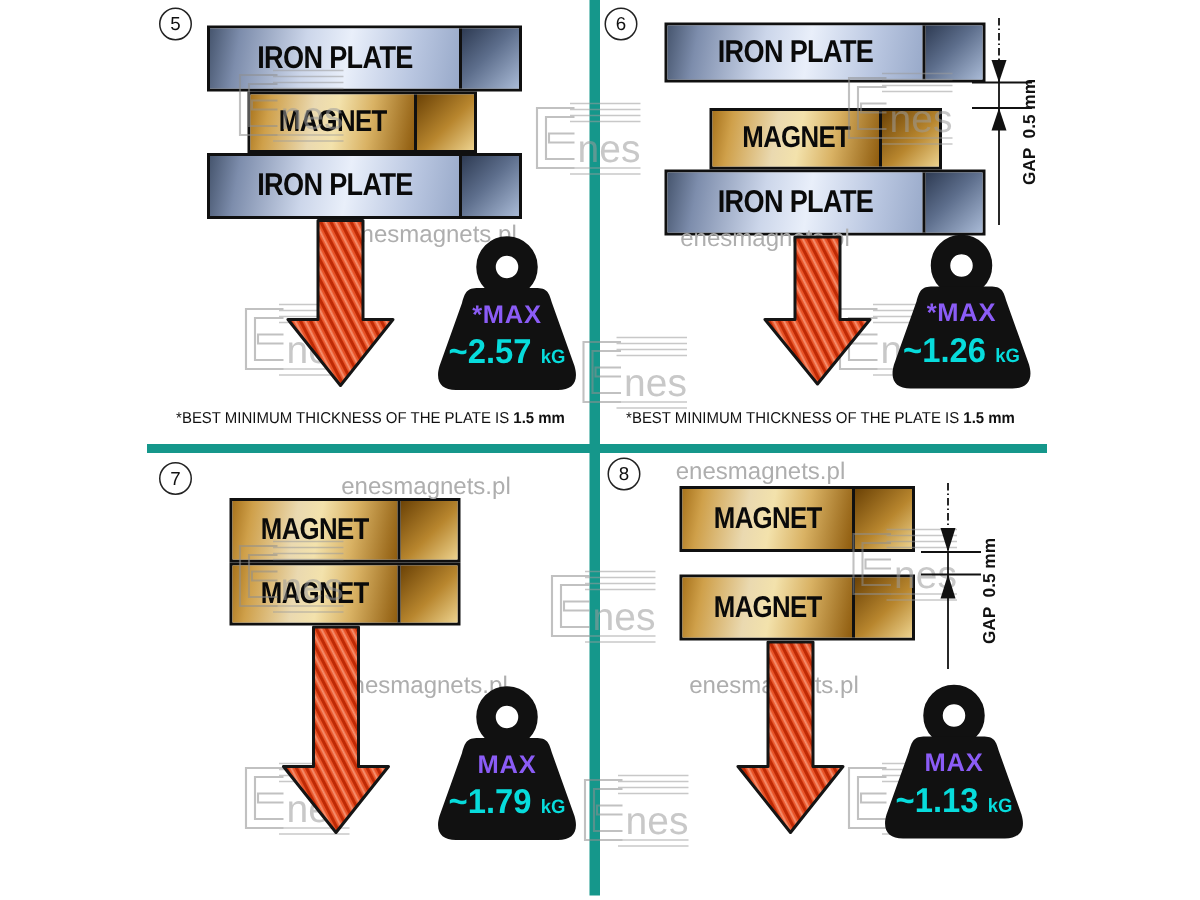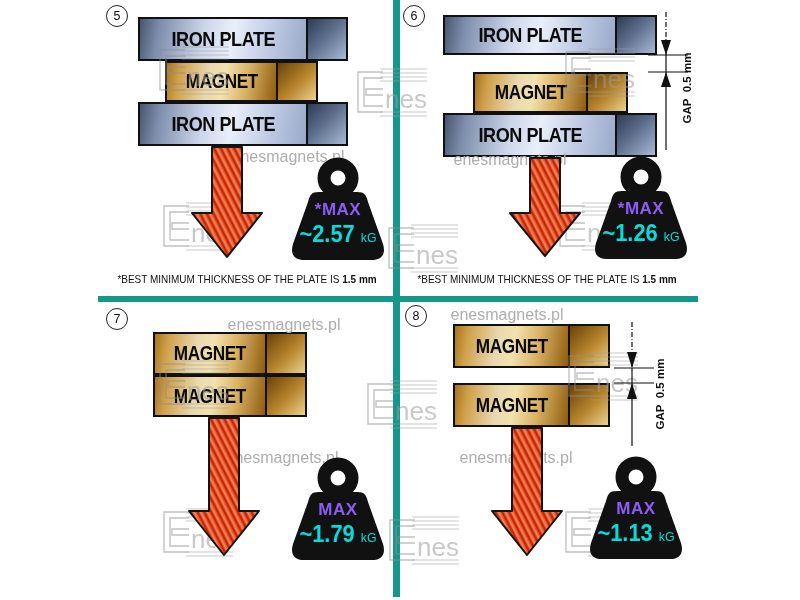--- a/index.html
+++ b/index.html
@@ -20,21 +20,21 @@
   .bar-label{font-weight:bold;font-size:21px;color:#0a0a0a;transform:scaleX(.86);
              letter-spacing:-.5px;white-space:nowrap;}
   .wm-site{position:absolute;color:#aeaeae;font-size:16px;z-index:3;white-space:nowrap;
            width:150px;text-align:center;}
   .wm-logo{position:absolute;z-index:3;opacity:.55;}
   .weight{position:absolute;width:96px;height:106px;z-index:5;}
   .weight-label{position:absolute;top:44px;width:100%;text-align:center;font-size:17px;
                 font-weight:bold;color:#8b5cf6;letter-spacing:.5px;}
   .weight-value{position:absolute;top:65px;width:100%;text-align:center;font-size:23px;
                 font-weight:bold;color:#07dcdc;transform:scaleX(.95);white-space:nowrap;}
-  .weight-unit{font-size:13px;font-weight:normal;margin-top:16px;}
+  .weight-unit{font-size:13px;font-weight:bold;margin-top:16px;}
   .arrow{position:absolute;z-index:4;}
   .dim{position:absolute;z-index:3;}
   .gap-label{position:absolute;z-index:3;font-size:11.5px;font-weight:bold;color:#111;
              transform:rotate(-90deg);text-align:center;white-space:pre;width:90px;height:16px;
              line-height:16px;}
   .note{position:absolute;top:273px;width:300px;text-align:center;font-size:10.5px;color:#111;
         z-index:5;transform:scaleX(.95);white-space:nowrap;}
   .note b{font-weight:bold;}
 </style>
 </head>

